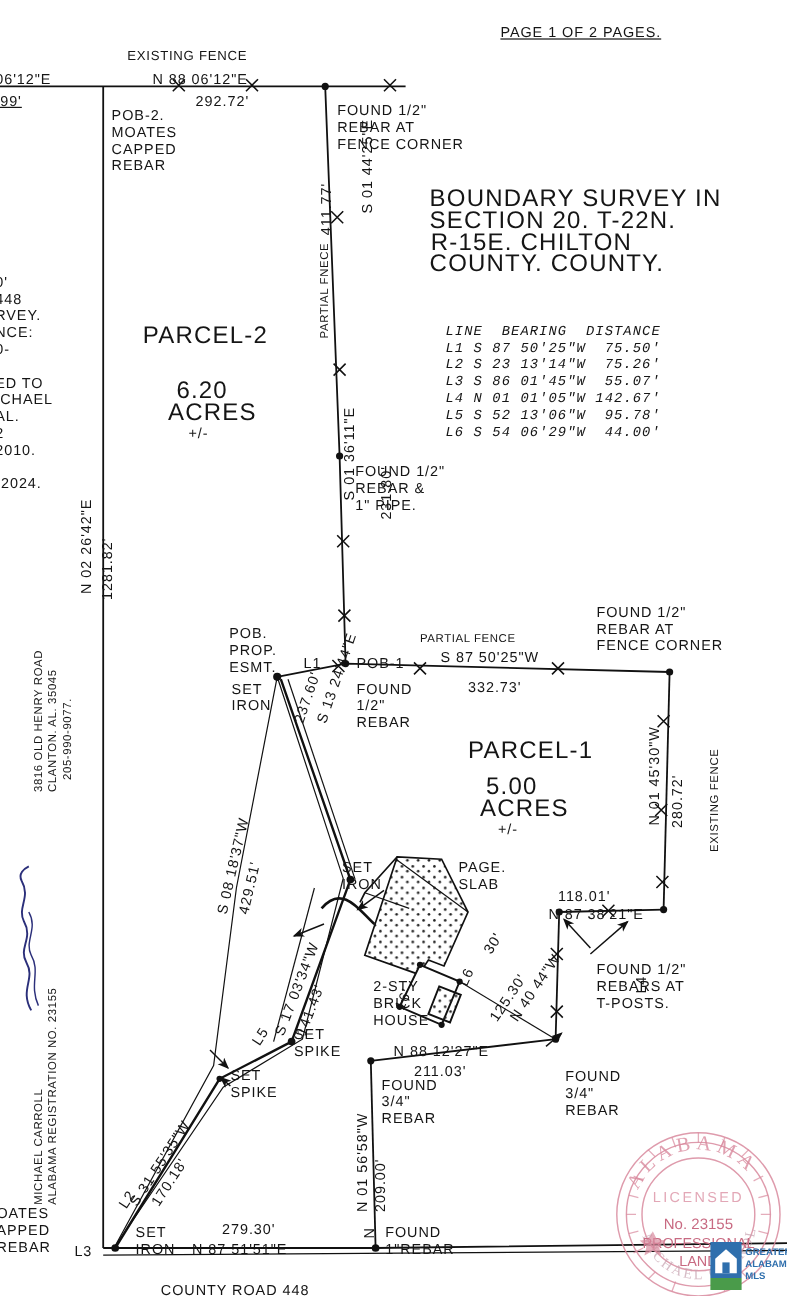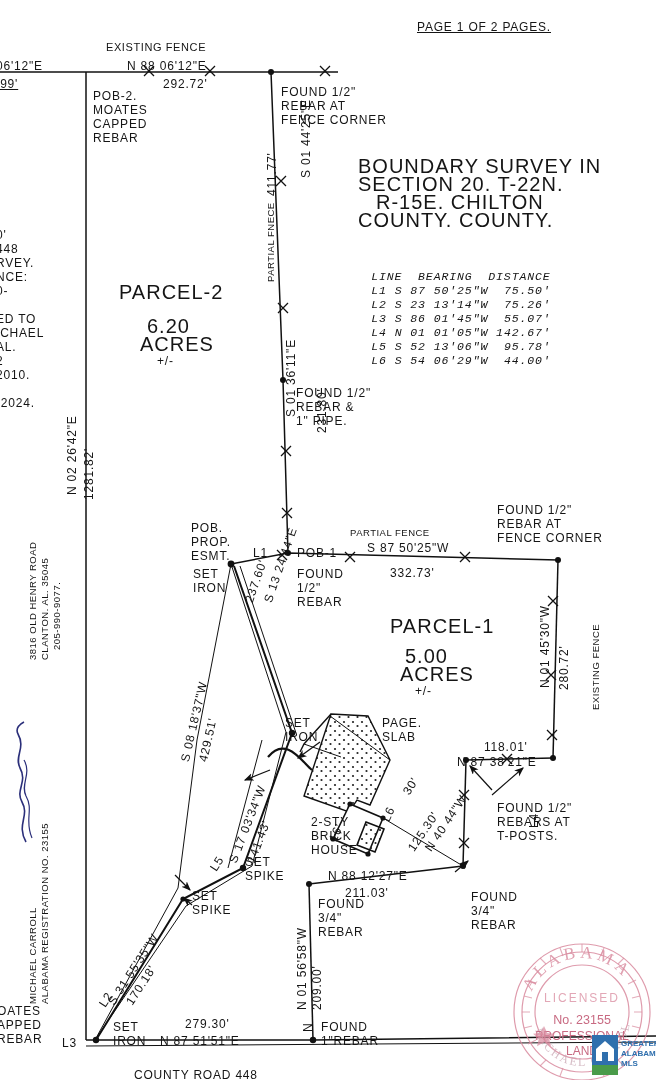--- a/index.html
+++ b/index.html
@@ -142,21 +142,21 @@
       <path d="M270,770 L245,780"></path>
       <path d="M455,872 L468,861"></path>
       <path d="M192,905 L184,898"></path>
     </g>
   </svg>
 
   <div class="t md ul" style="left:417px;top:20px;">PAGE 1 OF 2 PAGES.</div>
 
   <div class="t lg" style="left:358px;top:158px;">BOUNDARY SURVEY IN</div>
   <div class="t lg" style="left:358px;top:176px;">SECTION 20. T-22N.</div>
-  <div class="t lg" style="left:376px;top:194px;">R-15E. CHILTON</div>
+  <div class="t lg" style="left:359px;top:194px;">R-15E. CHILTON</div>
   <div class="t lg" style="left:358px;top:212px;">COUNTY. COUNTY.</div>
 
   <div class="t tbl" style="left:340px;top:256px;">
     <span>LINE</span><span>  </span><span>BEARING</span><span>  </span><span>DISTANCE</span>
   </div>
   <div class="t tbl" style="left:340px;top:270px;">
     <span>L1</span><span> </span><span>S 87 50'25"W</span><span>  </span><span>75.50'</span>
   </div>
   <div class="t tbl" style="left:340px;top:284px;">
     <span>L2</span><span> </span><span>S 23 13'14"W</span><span>  </span><span>75.26'</span>
@@ -218,21 +218,21 @@
 3/4"
 REBAR</div>
   <div class="t md" style="left:113px;top:1020px;">SET
 IRON</div>
   <div class="t md" style="left:321px;top:1020px;">FOUND
 1"REBAR</div>
   <div class="t md" style="left:-3px;top:1004px;">OATES
 APPED
 REBAR</div>
 
-  <div class="t lg" style="left:119px;top:284px;">PARCEL-2</div>
+  <div class="t lg" style="left:119px;top:272px;">PARCEL-2</div>
   <div class="t lg" style="left:147px;top:318px;">6.20</div>
   <div class="t lg" style="left:140px;top:336px;">ACRES</div>
   <div class="t md" style="left:157px;top:354px;">+/-</div>
 
   <div class="t lg" style="left:390px;top:618px;">PARCEL-1</div>
   <div class="t lg" style="left:405px;top:648px;">5.00</div>
   <div class="t lg" style="left:400px;top:666px;">ACRES</div>
   <div class="t md" style="left:415px;top:684px;">+/-</div>
 
   <div class="t md rot90" style="left:299px;top:178px;">S 01 44'25"E</div>
@@ -264,21 +264,21 @@
 -2024.</div>
 
   <div class="t sm" style="left:350px;top:527px;">PARTIAL FENCE</div>
   <div class="t md" style="left:367px;top:541px;">S 87 50'25"W</div>
   <div class="t md" style="left:390px;top:566px;">332.73'</div>
 
   <div class="t md rot90" style="left:538px;top:688px;">N 01 45'30"W</div>
   <div class="t md rot90" style="left:557px;top:690px;">280.72'</div>
   <div class="t sm rot90" style="left:590px;top:710px;">EXISTING FENCE</div>
 
-  <div class="t md" style="left:484px;top:740px;">118.01'</div>
+  <div class="t md" style="left:465px;top:740px;">118.01'</div>
   <div class="t md" style="left:457px;top:755px;">N 87 38'21"E</div>
 
   <div class="t md" style="left:328px;top:869px;">N 88 12'27"E</div>
   <div class="t md" style="left:345px;top:886px;">211.03'</div>
 
   <div class="t md rot90" style="left:295px;top:1010px;">N 01 56'58"W</div>
   <div class="t md rot90" style="left:310px;top:1010px;">209.00'</div>
 
   <div class="t md" style="left:185px;top:1017px;">279.30'</div>
   <div class="t md" style="left:160px;top:1034px;">N 87 51'51"E</div>

